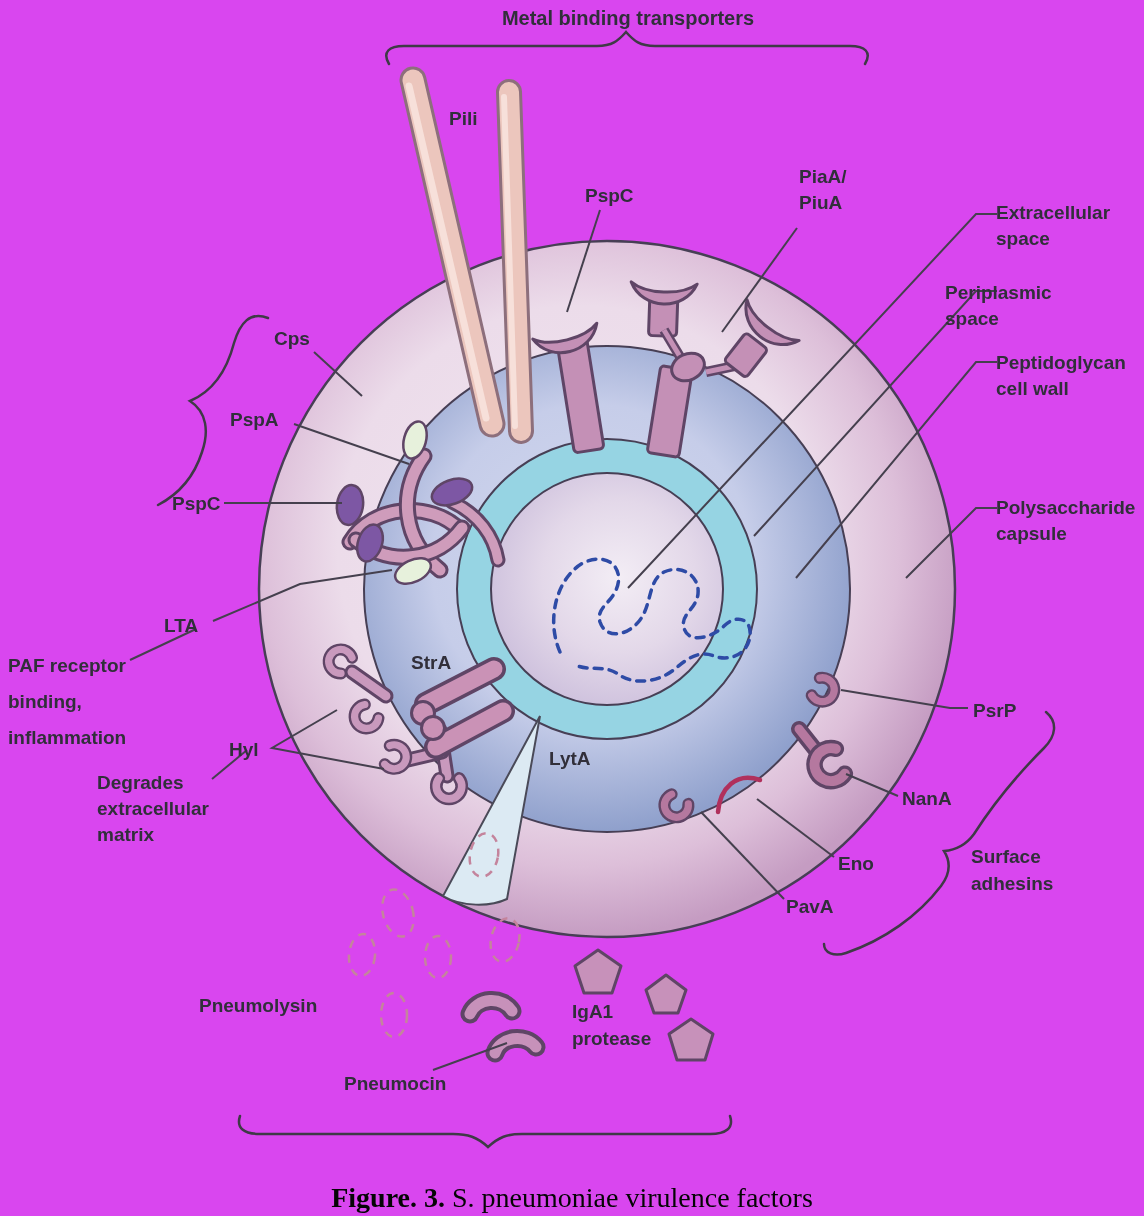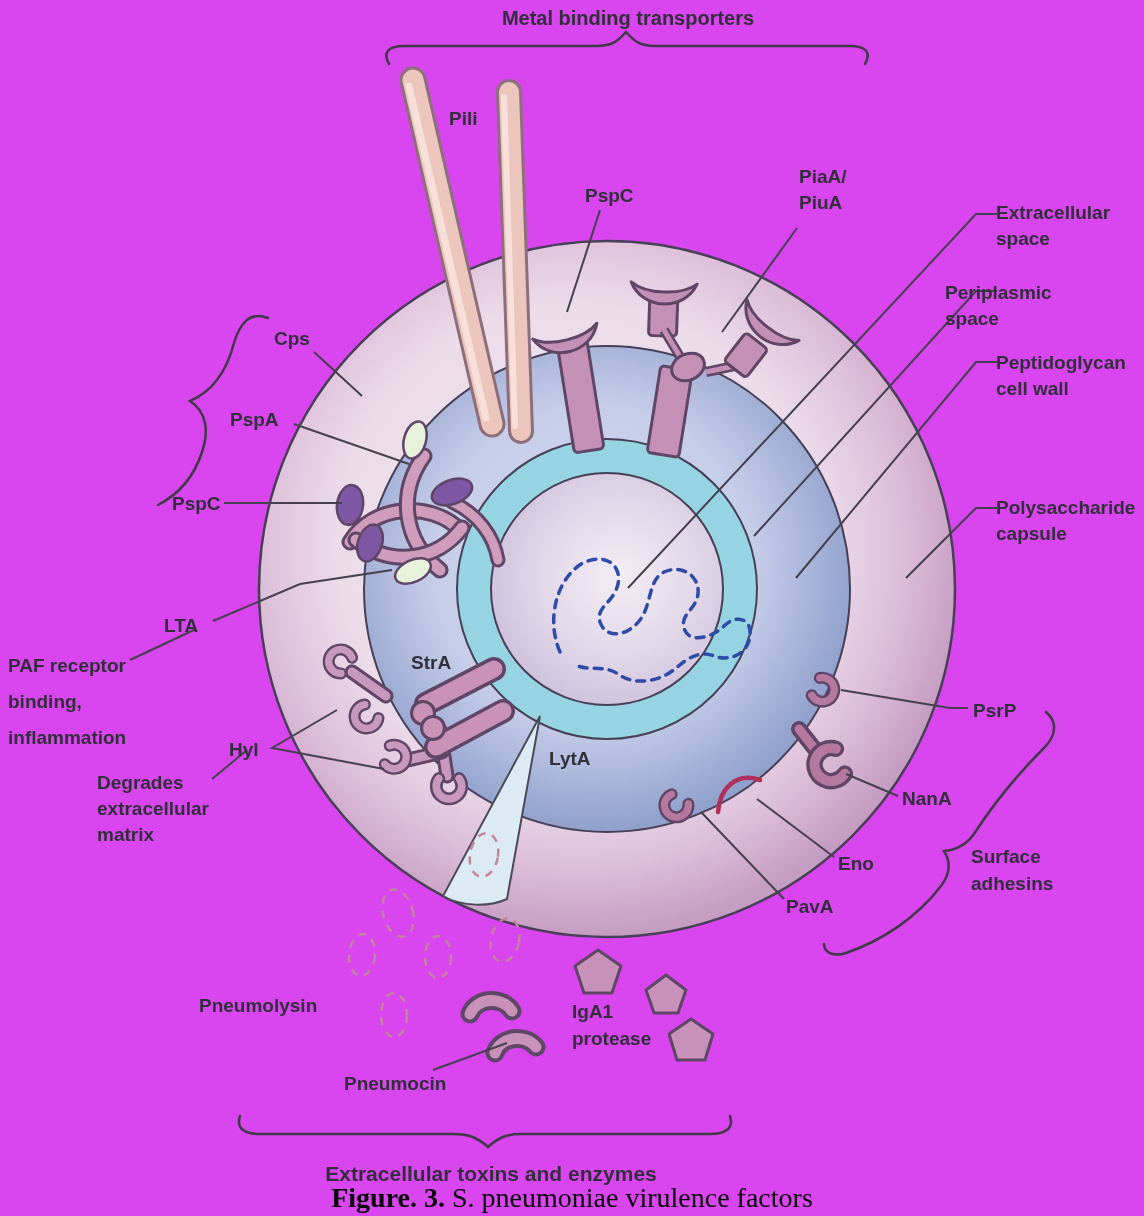--- a/index.html
+++ b/index.html
@@ -251,18 +251,17 @@
   <div class="lbl" style="left:902px;top:786px">NanA</div>
   <div class="lbl" style="left:838px;top:851px">Eno</div>
   <div class="lbl" style="left:786px;top:894px">PavA</div>
   <div class="lbl" style="left:971px;top:843px;line-height:27px">Surface
 adhesins</div>
 
   <div class="lbl" style="left:199px;top:993px">Pneumolysin</div>
   <div class="lbl" style="left:572px;top:998px;line-height:27px">IgA1
 protease</div>
   <div class="lbl" style="left:344px;top:1071px">Pneumocin</div>
-  <div class="lbl toxins center" style="left:291px;top:1161px;width:400px">Extracellular toxins and enzymes</div>
 
   <div class="caption" style="top:1183px">
     <span class="b">Figure. 3.</span><span class="i"> S. pneumoniae virulence factors</span>
   </div>
 </div>
 
 </body></html>

